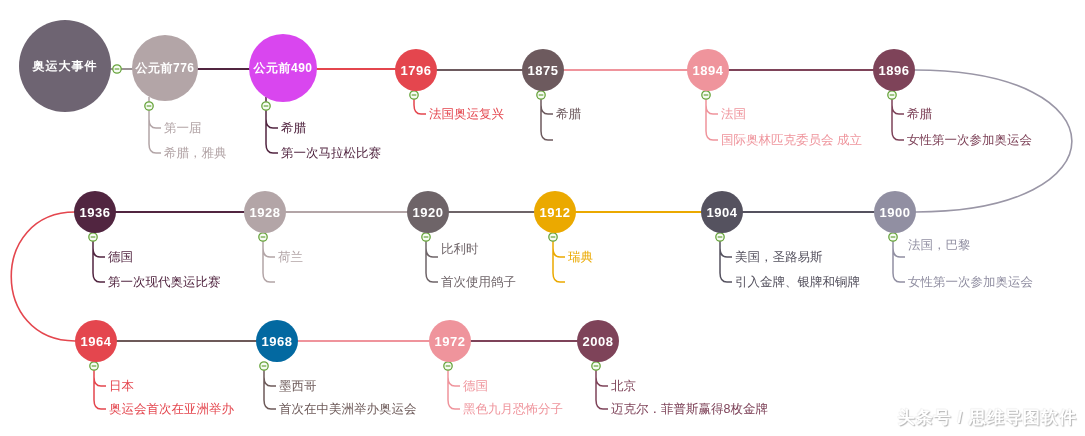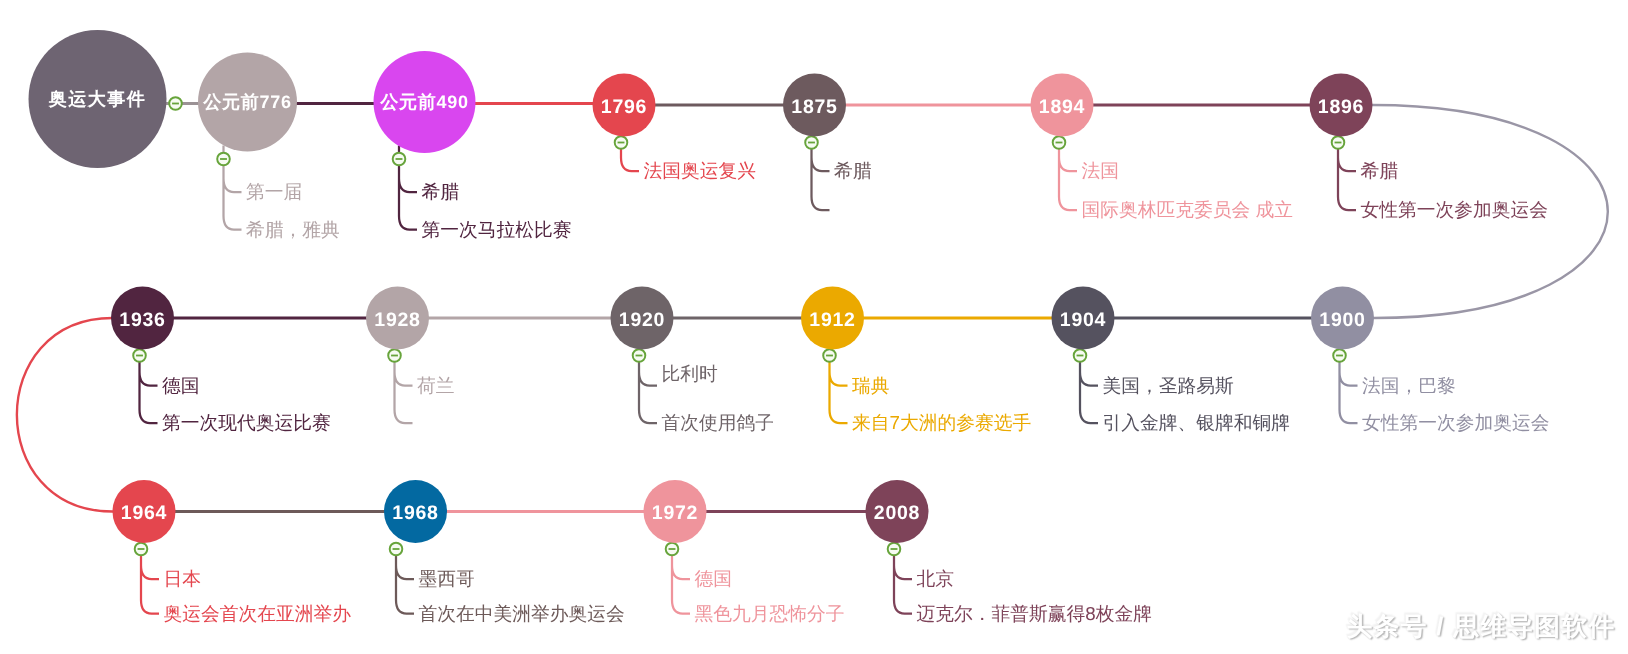--- a/index.html
+++ b/index.html
@@ -126,24 +126,23 @@
   <div class="child-label" style="left:721px;top:131px;color:#ef949c">国际奥林匹克委员会 成立</div>
   <div class="child-label" style="left:907px;top:105px;color:#7e4359">希腊</div>
   <div class="child-label" style="left:907px;top:131px;color:#7e4359">女性第一次参加奥运会</div>
 
   <div class="child-label" style="left:108px;top:248px;color:#512540">德国</div>
   <div class="child-label" style="left:108px;top:273px;color:#512540">第一次现代奥运比赛</div>
   <div class="child-label" style="left:278px;top:248px;color:#b3a5a7">荷兰</div>
   <div class="child-label" style="left:441px;top:240px;color:#6e6468">比利时</div>
   <div class="child-label" style="left:441px;top:273px;color:#6e6468">首次使用鸽子</div>
   <div class="child-label" style="left:568px;top:248px;color:#eba900">瑞典</div>
-  <div class="child-label" style="left:568px;top:273px;color:#eba900">来自7大洲的参赛选手</div>
   <div class="child-label" style="left:735px;top:248px;color:#55525f">美国，圣路易斯</div>
   <div class="child-label" style="left:735px;top:273px;color:#55525f">引入金牌、银牌和铜牌</div>
-  <div class="child-label" style="left:908px;top:248px;color:#918fa2">法国，巴黎</div>
+  <div class="child-label" style="left:908px;top:236px;color:#918fa2">法国，巴黎</div>
   <div class="child-label" style="left:908px;top:273px;color:#918fa2">女性第一次参加奥运会</div>
 
   <div class="child-label" style="left:109px;top:377px;color:#e4464e">日本</div>
   <div class="child-label" style="left:109px;top:400px;color:#e4464e">奥运会首次在亚洲举办</div>
   <div class="child-label" style="left:279px;top:377px;color:#6d5a59">墨西哥</div>
   <div class="child-label" style="left:279px;top:400px;color:#6d5a59">首次在中美洲举办奥运会</div>
   <div class="child-label" style="left:463px;top:377px;color:#ef949c">德国</div>
   <div class="child-label" style="left:463px;top:400px;color:#ef949c">黑色九月恐怖分子</div>
   <div class="child-label" style="left:611px;top:377px;color:#7e4359">北京</div>
   <div class="child-label" style="left:611px;top:400px;color:#7e4359">迈克尔．菲普斯赢得8枚金牌</div>

